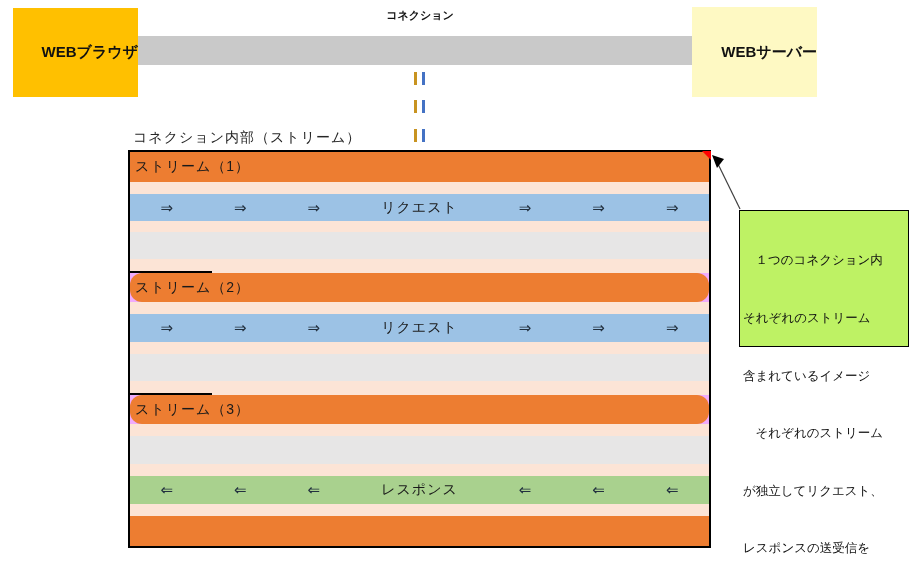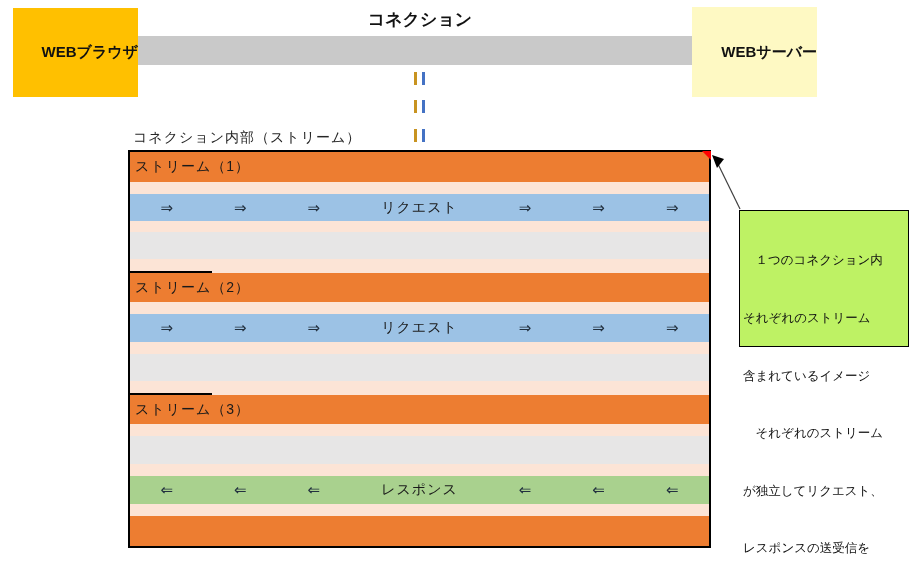--- a/index.html
+++ b/index.html
@@ -7,39 +7,39 @@
     position:relative;width:916px;height:564px;background:#ffffff;overflow:hidden;
     font-family:"Liberation Sans",sans-serif;color:#1a1a1a;
   }
   
   .conn-bar{position:absolute;left:130px;top:36px;width:581px;height:29px;background:#C9C9C9;z-index:1;}
   .endpoint{position:absolute;display:flex;align-items:center;justify-content:flex-end;
     font-weight:bold;font-size:15px;color:#111;z-index:2;margin-left:8px;}
   .browser{left:5px;top:8px;width:125px;height:89px;background:#FFC000;}
   .server{left:684px;top:7px;width:125px;height:90px;background:#fef9c3;}
   .conn-title{position:absolute;left:330px;top:8px;width:180px;text-align:center;
-    font-weight:bold;font-size:17px;color:#111;}
+    font-weight:bold;font-size:11px;color:#111;}
   .inner-label{position:absolute;left:133px;top:129px;font-size:14px;color:#262626;letter-spacing:1px;}
   
   .pipe{position:absolute;left:414px;width:12px;height:13px;}
   .pipe .bar{position:absolute;top:0;width:3px;height:13px;}
   .pipe .bar.gold{left:0;background:#C89320;}
   .pipe .bar.blue{left:8px;background:#4472C4;}
   .pipe1{top:72px;} .pipe2{top:100px;} .pipe3{top:129px;}
   
   .panel{position:absolute;left:128px;top:150px;width:579px;height:394px;
     border:2px solid #000;background:#f0abfc;z-index:1;}
   .band{width:100%;}
   .b-or{background:#ED7D31;}
   .b-pe{background:#FCE4D6;}
   .b-bl{background:#9CC2E5;}
   .b-gy{background:#E7E6E6;}
   .b-gr{background:#A9D18E;}
   .h11{height:11px;} .h12{height:12px;} .h14{height:14px;}
-  .h27{height:27px;} .h28{height:28px;} .h29{height:29px;} .h30{height:30px;}
+  .h27{height:27px;} .h28{height:28px;} .h29{height:29px;border-radius:12px;} .h30{height:30px;}
   .hdr{display:flex;align-items:center;padding-left:5px;box-sizing:border-box;
     font-size:14px;color:#1a1a1a;letter-spacing:1px;}
   .flow{display:flex;align-items:center;justify-content:space-around;
     font-size:14px;color:#22303f;}
   .flow .arrow{font-size:15px;}
   .flow .flow-label{color:#1a1a1a;letter-spacing:1px;}
   .divider{position:relative;}
   .divider::after{content:"";position:absolute;left:0;bottom:0;width:82px;height:2px;background:#000;}
   
   .note{position:absolute;left:739px;top:210px;width:170px;height:137px;box-sizing:border-box;

